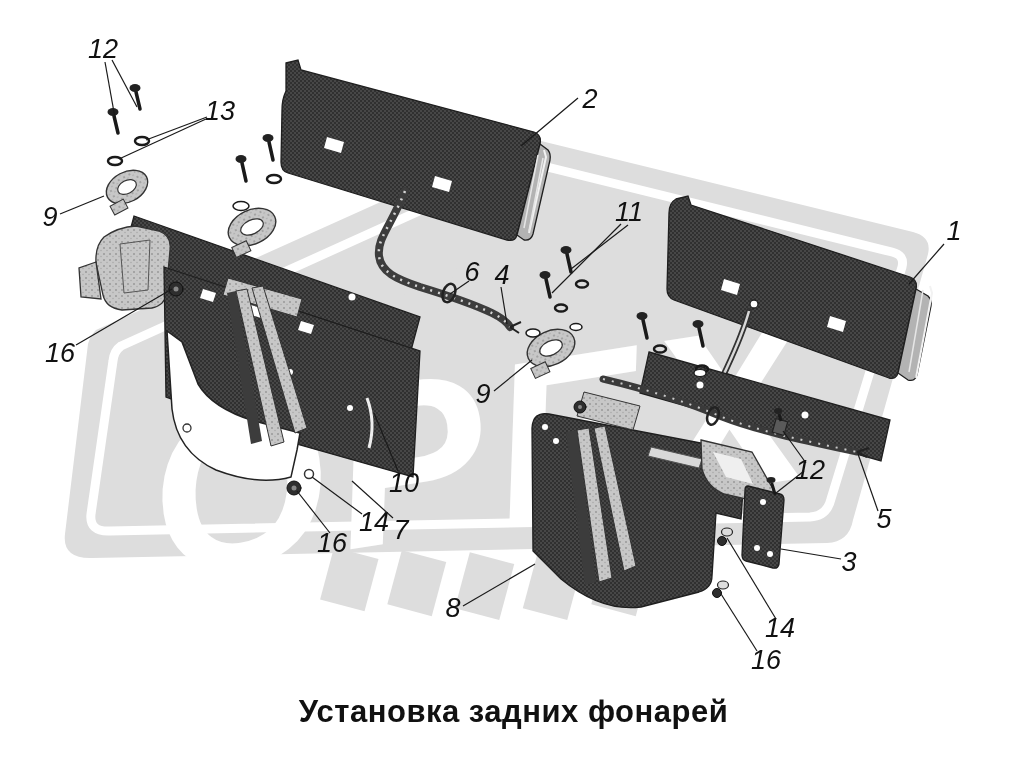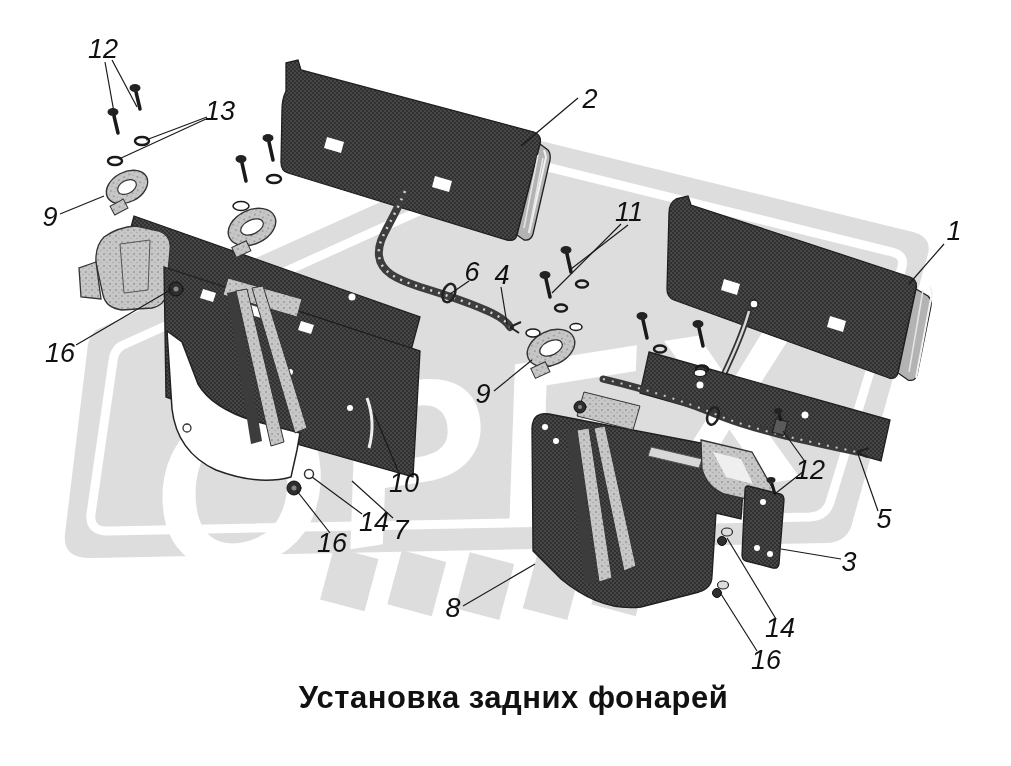--- a/index.html
+++ b/index.html
@@ -2,21 +2,21 @@
 <html><head>
 <meta charset="utf-8">
 <style>
   html,body{margin:0;padding:0;background:#888;}
   .stage{
     position:relative;width:1011px;height:766px;background:#ffffff;
     font-family:"Liberation Sans",sans-serif;overflow:hidden;margin:0 auto;
   }
   .stage svg{position:absolute;left:0;top:0;}
   .figure-title{
-    position:absolute;left:0;right:0;top:680px;text-align:center;
+    position:absolute;left:0;right:0;top:694px;text-align:center;
     font-size:31px;font-weight:bold;color:#111;letter-spacing:0.5px;
     padding-left:16px;
   }
   .callouts text{
     font-family:"Liberation Sans",sans-serif;font-style:italic;
     font-size:27px;fill:#111;text-anchor:middle;
   }
   .leader{stroke:#1a1a1a;stroke-width:1.2;fill:none;}
   .outl{stroke:#1f1f1f;stroke-width:1.3;}
   .wm-letters{

